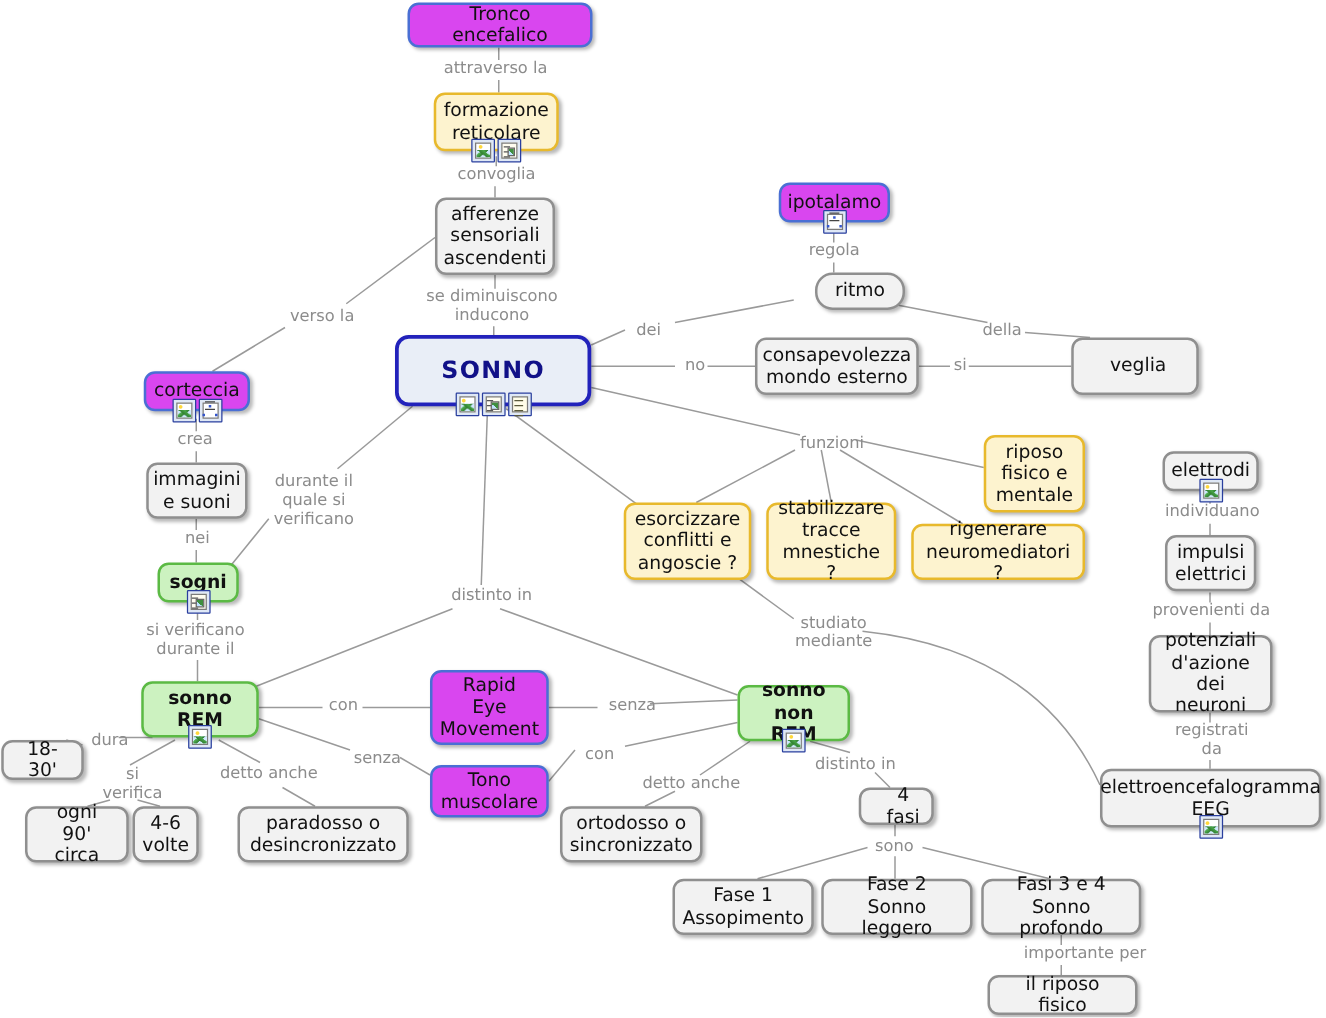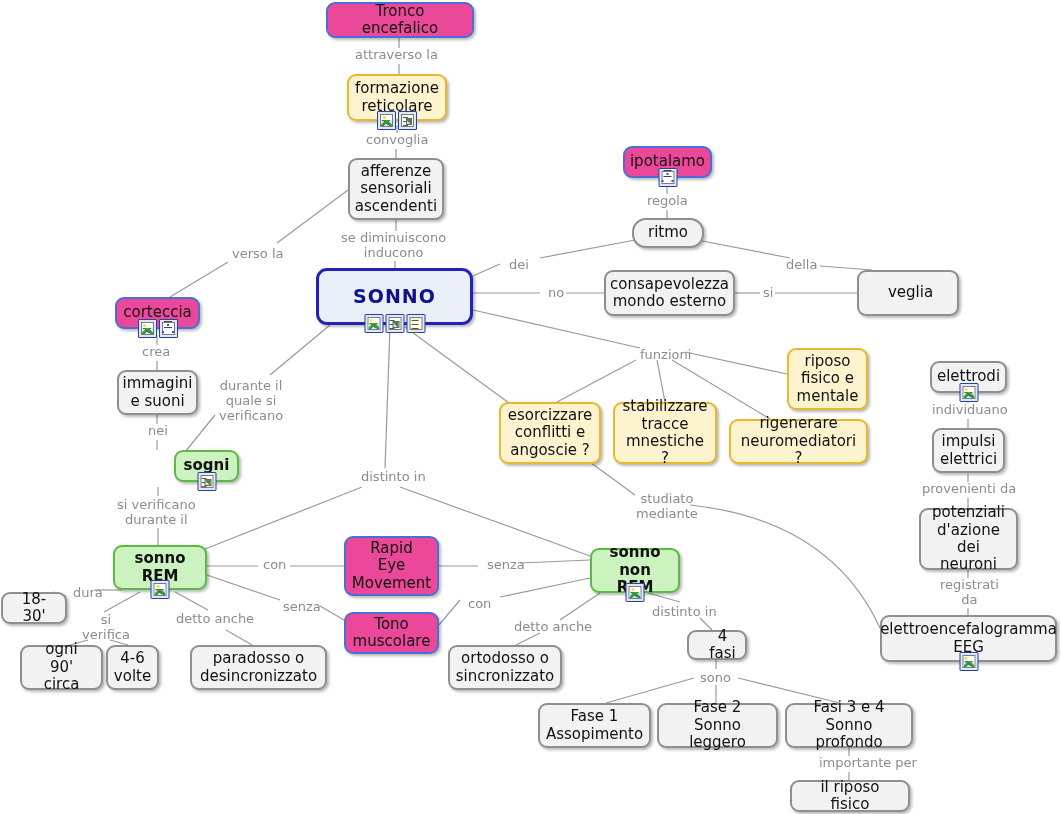--- a/index.html
+++ b/index.html
@@ -9,21 +9,21 @@
 
   .node{position:absolute;box-sizing:border-box;display:flex;flex-direction:column;
         align-items:center;justify-content:center;text-align:center;
         border-radius:9px;background:#f2f2f2;border:2px solid #9a9a9a;
         font-size:15px;color:#111;line-height:1.16;padding:5px 9px;
         box-shadow:2px 2px 3px rgba(0,0,0,0.28);}
   .node .txt{white-space:pre-line;}
 
   
   .s-grey  {background:#f2f2f2;border-color:#8f8f8f;}
-  .s-blue  {background:#ec4899;border-color:#4a6fd4;}
+  .s-blue  {background:#d946ef;border-color:#4a6fd4;}
   .s-main  {background:#e9eef7;border-color:#2222bb;border-width:3px;border-radius:11px;
             font-weight:bold;color:#111188;font-size:19px;letter-spacing:1px;}
   .s-yellow{background:#fdf3cf;border-color:#e8b92c;}
   .s-green {background:#ccf2c0;border-color:#5bba44;font-weight:bold;}
 
   .lbl{position:absolute;color:#8c8c8c;font-size:13px;line-height:1.14;
        text-align:center;white-space:pre-line;background:transparent;}
 
   .icons{position:absolute;left:50%;transform:translateX(-50%);bottom:-11px;
          display:flex;gap:2px;z-index:6;}
@@ -158,21 +158,21 @@
         </span>
         <span class="ic cmap">
           <i></i>
         </span>
       </span>
     </div>
     <div class="node s-grey" style="left: 117px; top: 370px; width: 81px; height: 45px;">
       <span class="txt">immagini
 e suoni</span>
     </div>
-    <div class="node s-green" style="left: 126px; top: 450px; width: 65px; height: 32px; margin-left: 48px;">
+    <div class="node s-green" style="left: 126px; top: 450px; width: 65px; height: 32px;">
       <span class="txt">sogni</span>
       <span class="icons">
         <span class="ic note">
           <i></i>
         </span>
       </span>
     </div>
     <div class="node s-main" style="left: 316px; top: 268px; width: 157px; height: 57px;">
       <span class="txt">SONNO</span>
       <span class="icons">
@@ -188,21 +188,21 @@
       </span>
     </div>
     <div class="node s-blue" style="left: 623px; top: 146px; width: 89px; height: 32px;">
       <span class="txt">ipotalamo</span>
       <span class="icons">
         <span class="ic cmap">
           <i></i>
         </span>
       </span>
     </div>
-    <div class="node s-grey" style="left: 632px; top: 218px; width: 72px; height: 30px; border-radius: 14px;">
+    <div class="node s-grey" style="left: 652px; top: 218px; width: 72px; height: 30px; border-radius: 14px;">
       <span class="txt">ritmo</span>
     </div>
     <div class="node s-grey" style="left: 604px; top: 270px; width: 131px; height: 46px;">
       <span class="txt">consapevolezza
 mondo esterno</span>
     </div>
     <div class="node s-grey" style="left: 857px; top: 270px; width: 102px; height: 46px; padding-left: 14px;">
       <span class="txt">veglia</span>
     </div>
     <div class="node s-yellow" style="left: 499px; top: 402px; width: 102px; height: 62px;">

